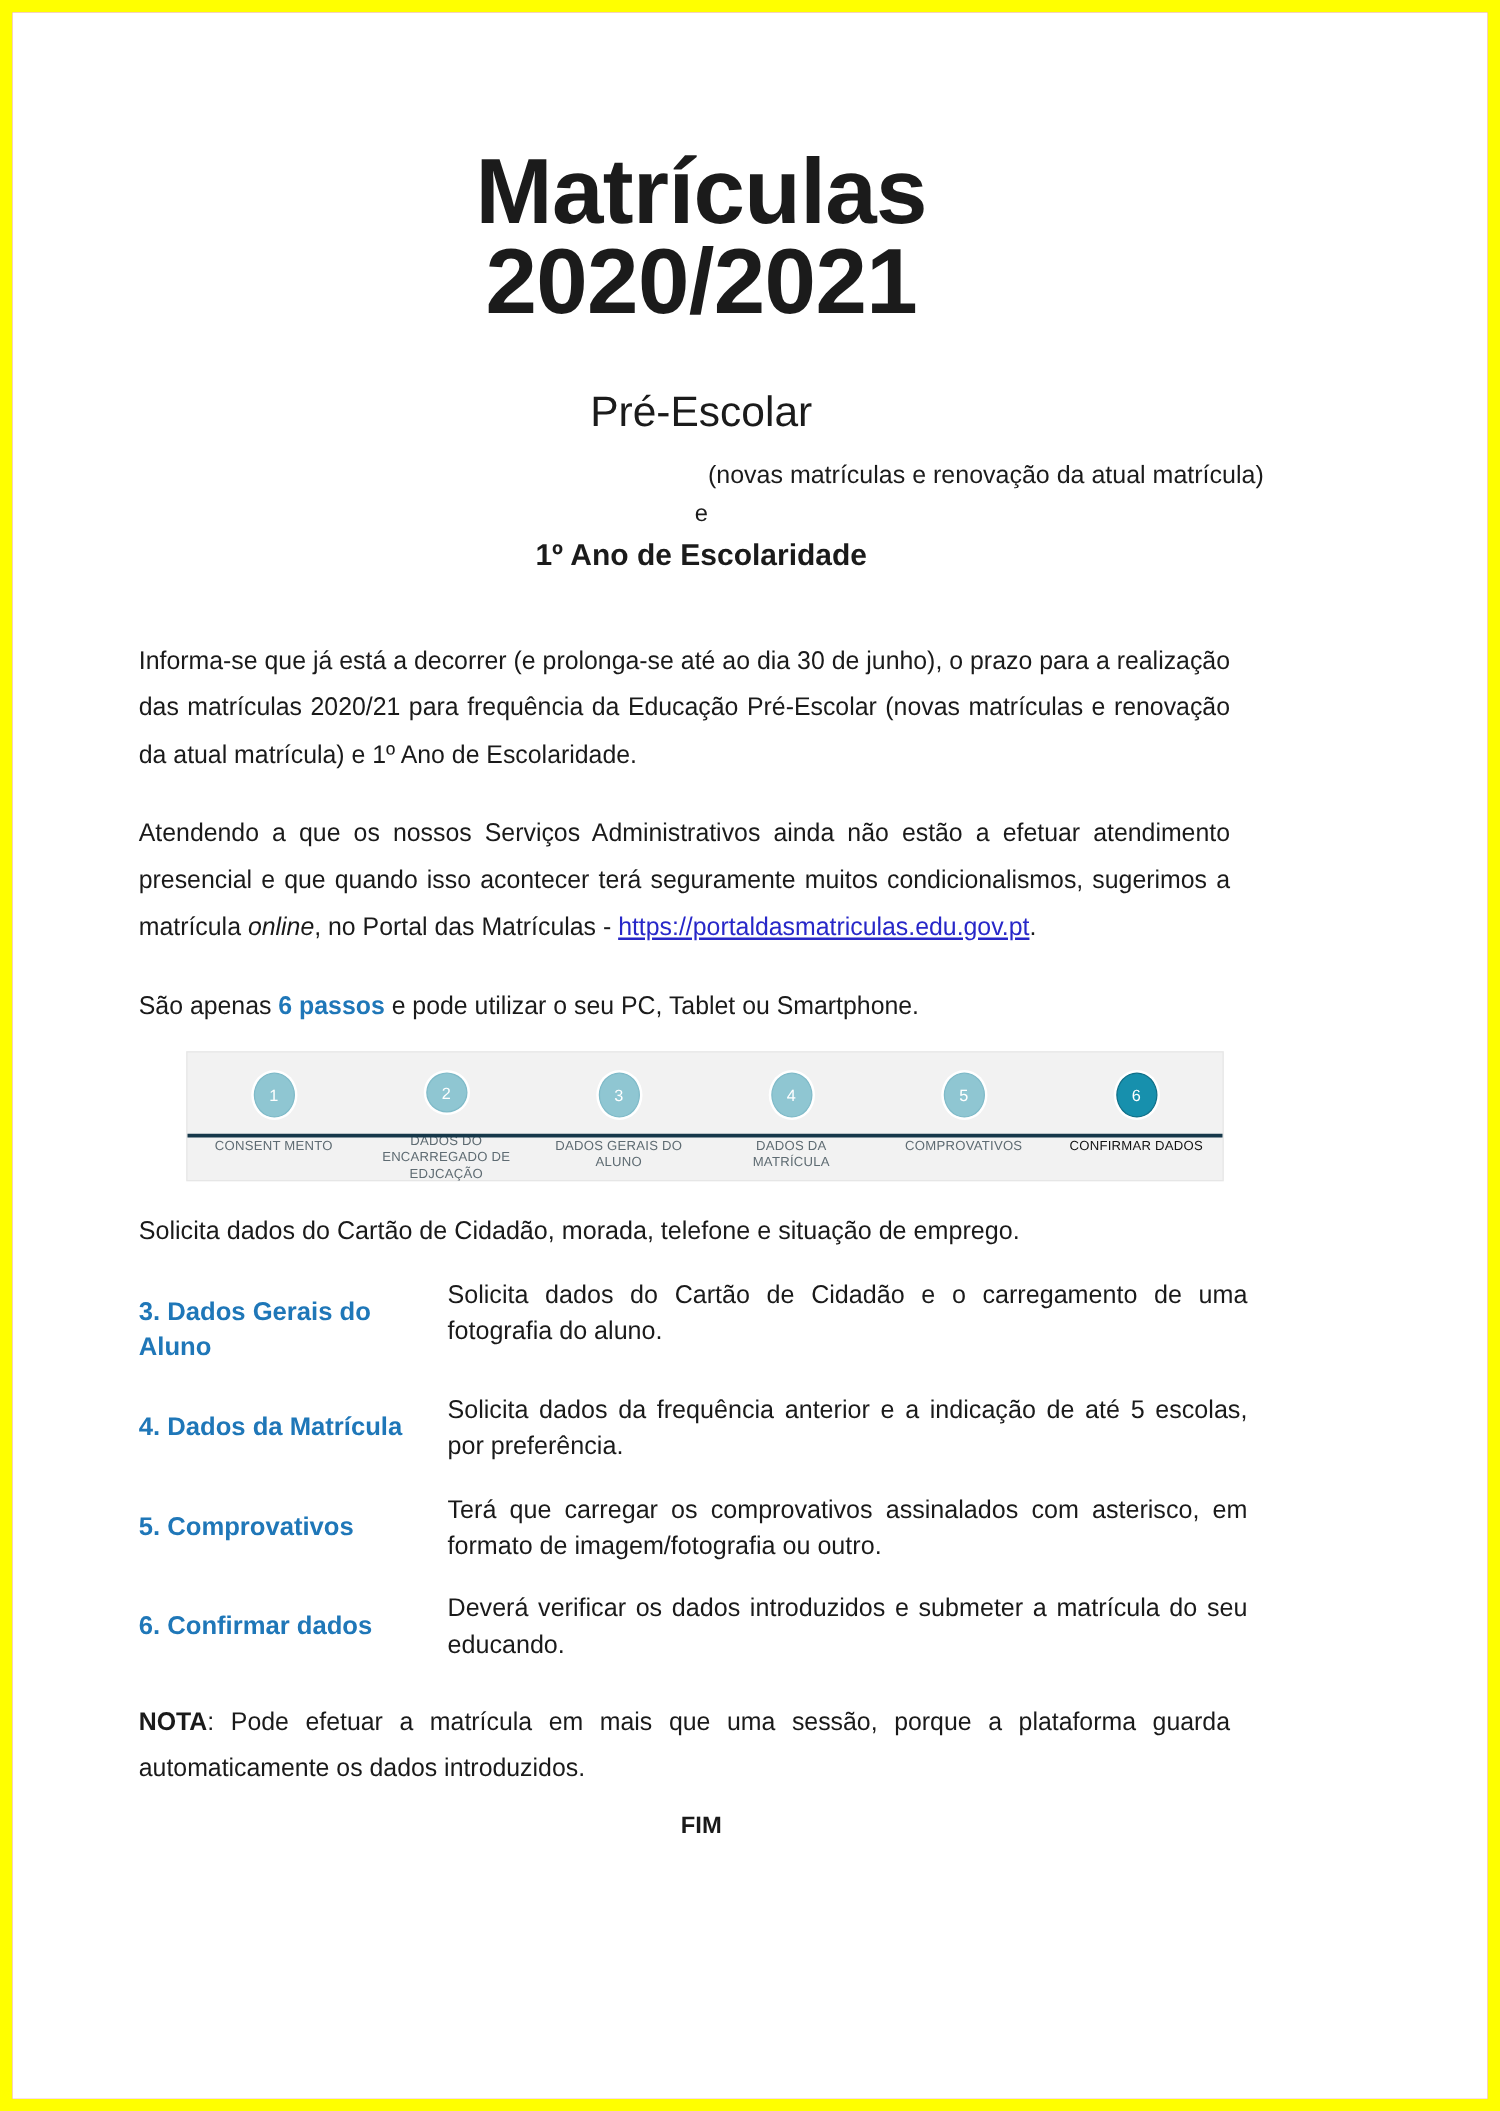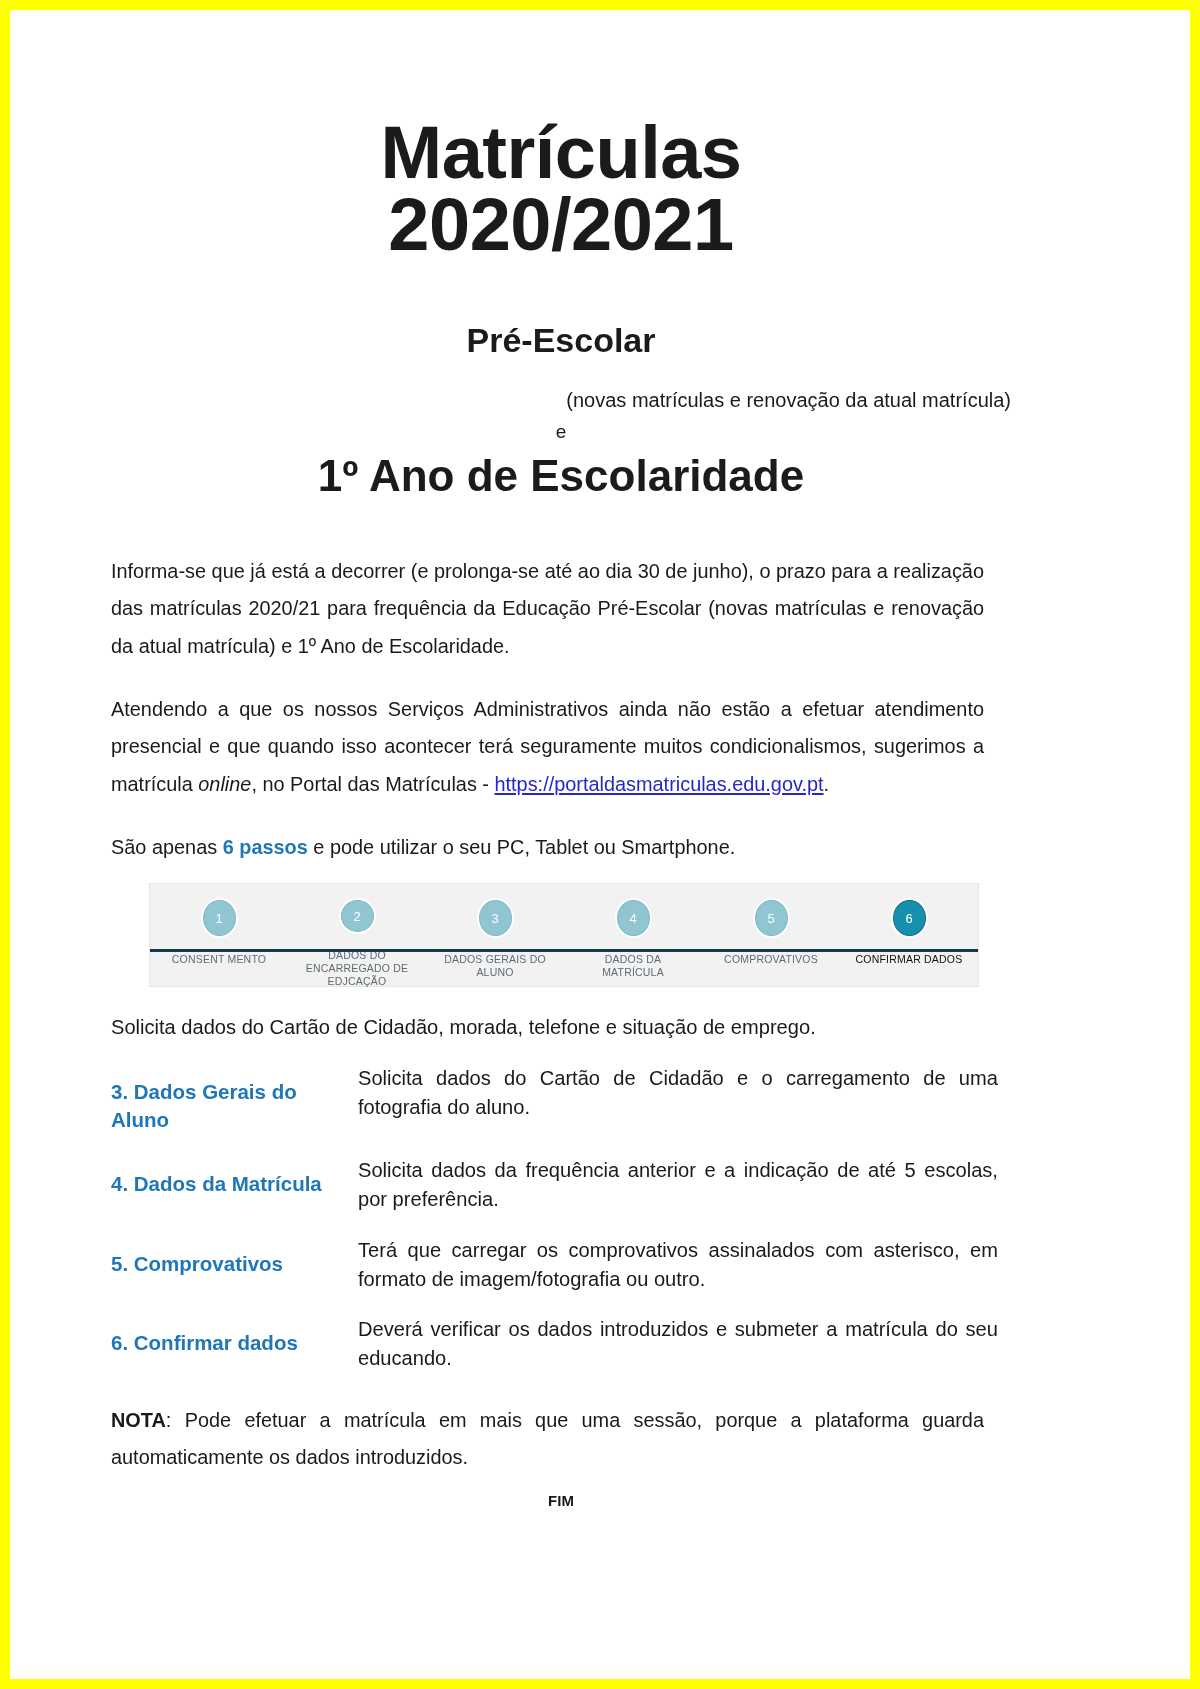--- a/index.html
+++ b/index.html
@@ -53,23 +53,23 @@
     line-height: 0.97;
     font-weight: bold;
     color: #1b1b1b;
     letter-spacing: -0.5px;
     margin: 0;
     padding-top: 107px;
   }
   .title-sub1 {
     text-align: center;
     font-size: 34px;
-    font-weight: bold;
-    color: #1b1b1b;
-    margin: 15px;
+    font-weight: normal;
+    color: #1b1b1b;
+    margin: 5px;
     padding-top: 46px;
     line-height: 1.1;
   }
   .title-paren {
     text-align: right;
     font-size: 20px;
     color: #1b1b1b;
     margin: 0;
     padding-top: 14px;
     line-height: 1.2;
@@ -77,21 +77,21 @@
   .title-e {
     text-align: center;
     font-size: 19px;
     color: #1b1b1b;
     margin: 0;
     padding-top: 9px;
     line-height: 1.2;
   }
   .title-sub2 {
     text-align: center;
-    font-size: 44px;
+    font-size: 24px;
     font-weight: bold;
     color: #1b1b1b;
     margin: 0;
     padding-top: 8px;
     line-height: 1.1;
   }
 
   
   .para {
     font-size: 20.5px;
@@ -221,21 +221,21 @@
     line-height: 1.85;
     color: #1a1a1a;
     text-align: justify;
     margin: 0;
     margin-top: 28px;
     transform: scaleX(0.97);
     transform-origin: left center;
   }
   .fim {
     text-align: center;
-    font-size: 15px;
+    font-size: 19px;
     font-weight: bold;
     color: #1a1a1a;
     margin: 0;
     margin-top: 16px;
   }
 </style>
 </head>
 <body>
 
 <div id="page">

